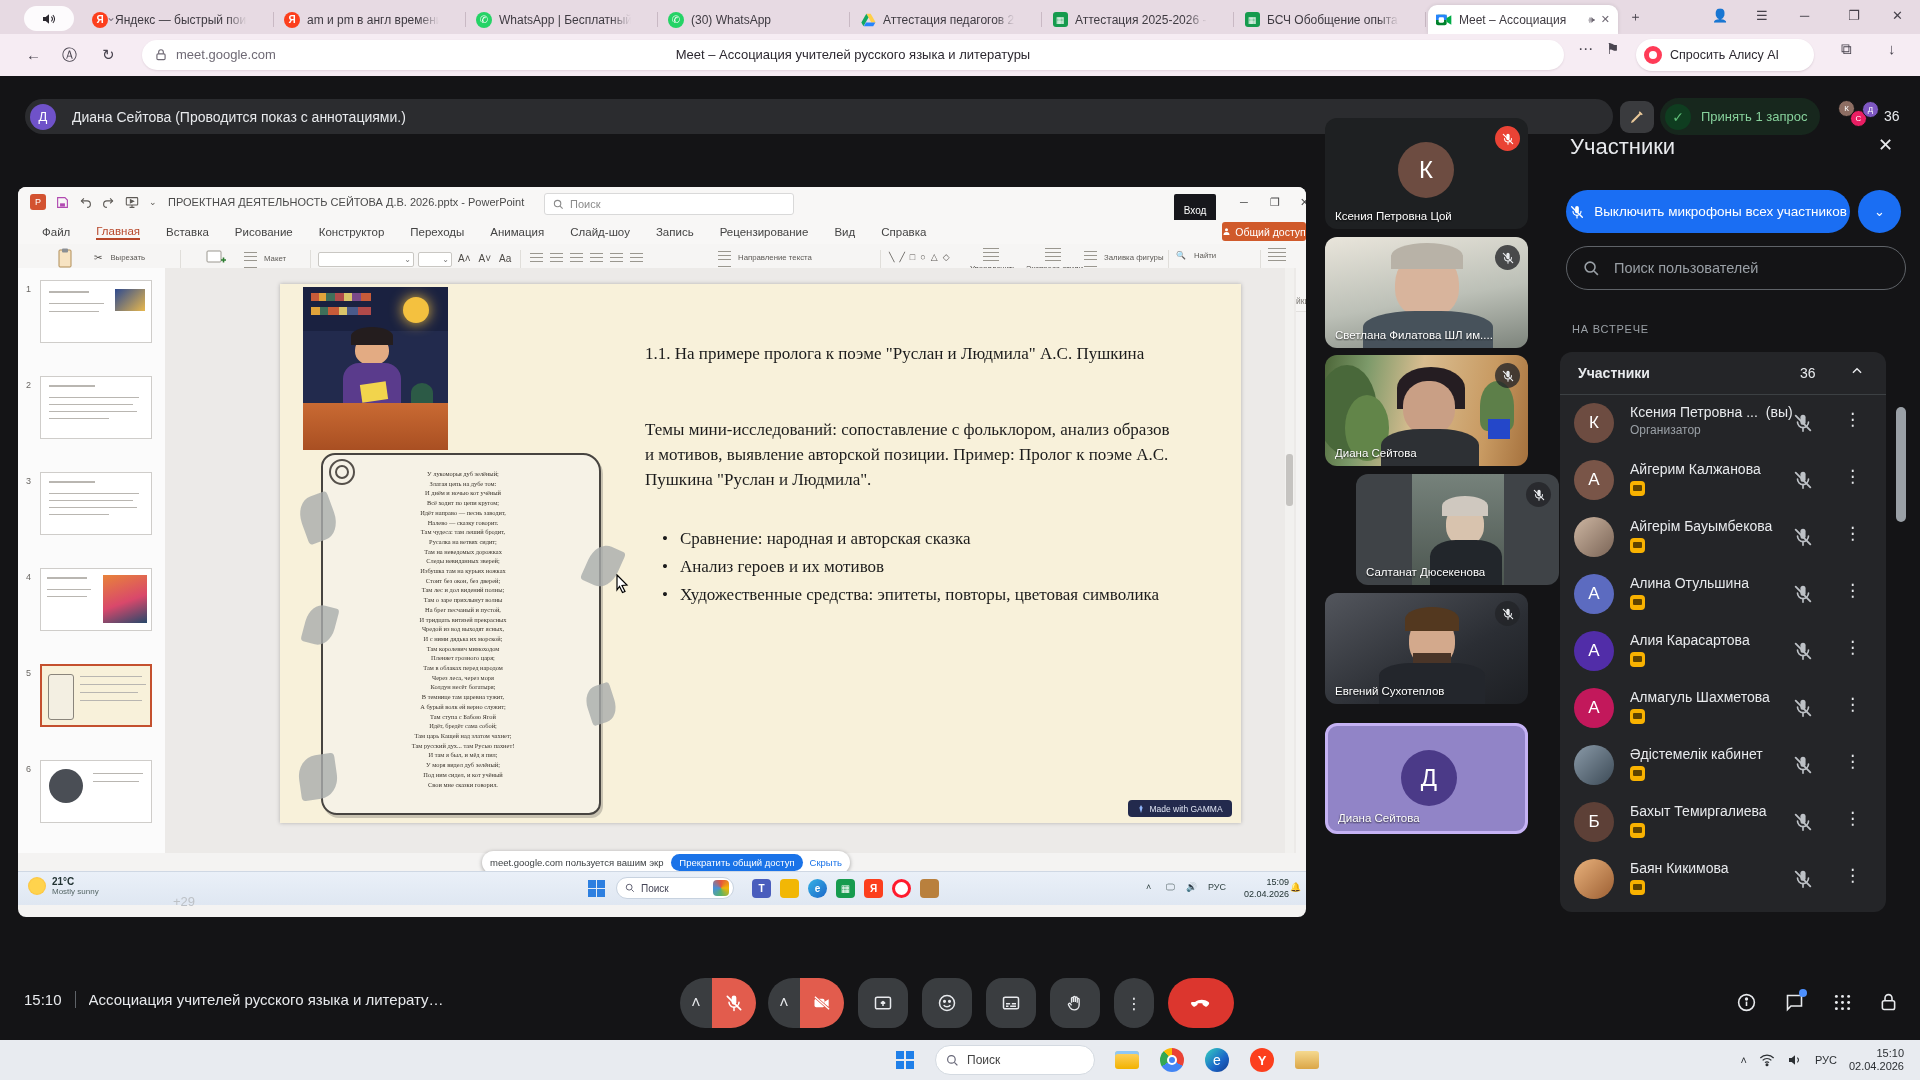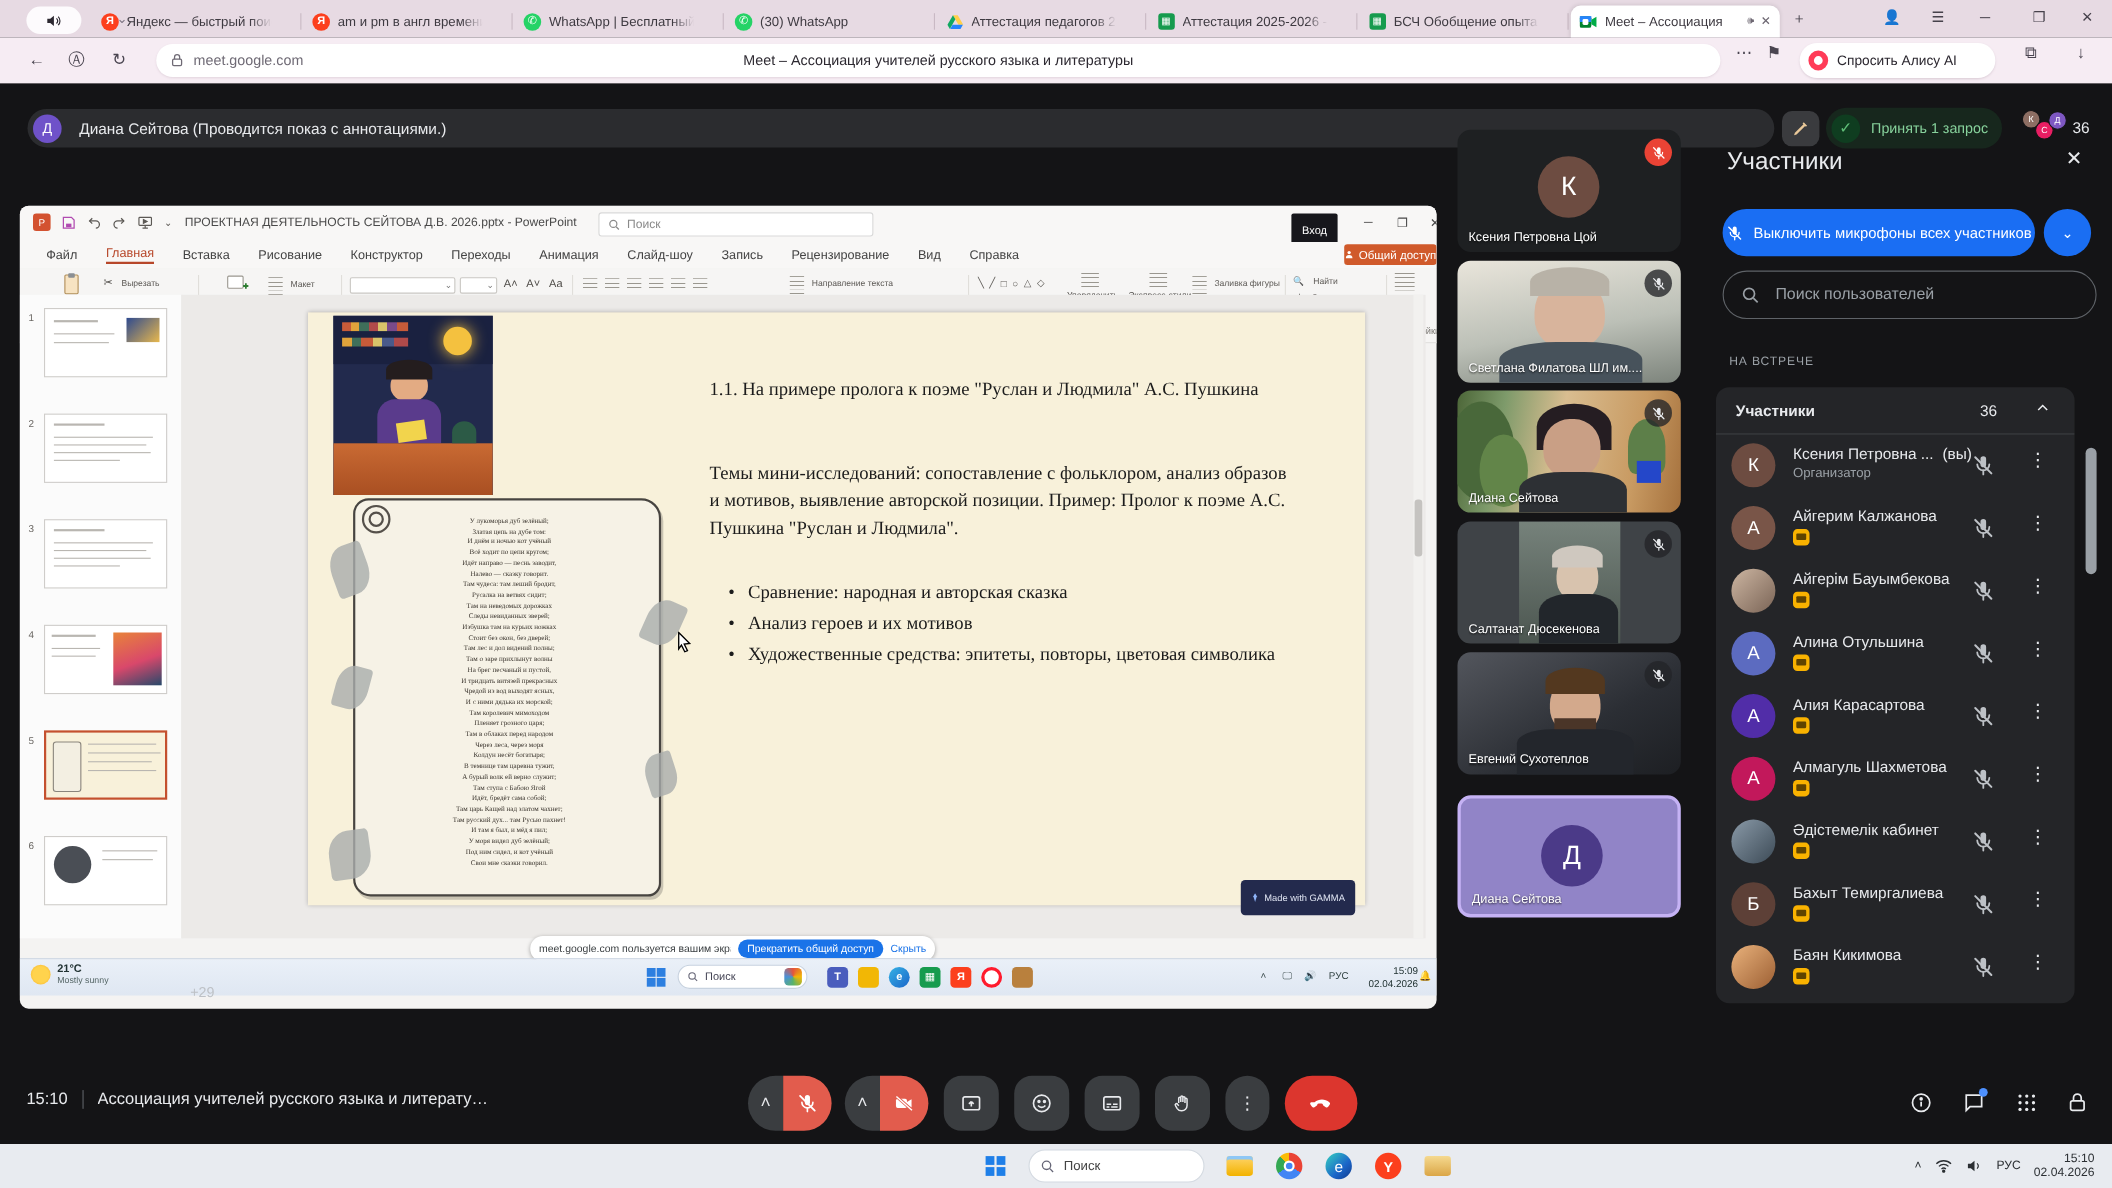--- a/index.html
+++ b/index.html
@@ -95,21 +95,21 @@
               font-family:"Liberation Serif","DejaVu Serif",serif;font-size:6.4px;line-height:9.7px;color:#3a342d;}
   .leaf{position:absolute;border-radius:50% 10% 50% 10%;background:#a9adab;opacity:.8;}
   #stitle{position:absolute;left:365px;top:60px;width:560px;font-family:"Liberation Serif","DejaVu Serif",serif;
           font-size:17px;color:#1c1c1c;}
   #spara{position:absolute;left:365px;top:133px;width:535px;font-family:"Liberation Serif","DejaVu Serif",serif;
          font-size:17px;line-height:25px;color:#1c1c1c;}
   #sbullets{position:absolute;left:382px;top:245px;width:540px;font-family:"Liberation Serif","DejaVu Serif",serif;
             font-size:17px;color:#1c1c1c;}
   #sbullets div{margin-bottom:8px;}
   #sbullets div::before{content:"•";margin-right:12px;}
-  #gamma{position:absolute;left:848px;top:516px;width:104px;height:32px;background:#232a4d;border-radius:4px;
+  #gamma{position:absolute;left:848px;top:516px;width:104px;height:17px;background:#232a4d;border-radius:4px;
          color:#dfe4f2;font-size:8.5px;display:flex;align-items:center;justify-content:center;gap:4px;}
   #vsb{position:absolute;right:2px;top:0px;width:9px;height:585px;background:#f2f1ef;}
   #vsb .vthumb{position:absolute;left:1px;top:186px;width:7px;height:52px;background:#c5c3c0;border-radius:3px;}
   #cursor{position:absolute;left:450px;top:306px;}
   
   #pptstatus{position:absolute;left:0;top:666px;width:100%;height:18px;background:#f3f2f1;border-top:1px solid #e0dedc;
              font-size:9.5px;color:#5c5955;}
   #pptstatus .it{position:absolute;top:3px;white-space:nowrap;}
   #innertask{position:absolute;left:0;top:684px;width:100%;height:33px;background:linear-gradient(#eaf0f8,#dfe7f2);
              border-top:1px solid #cfd8e4;}
@@ -765,21 +765,21 @@
                   <rect x="9.2" y="3" width="5.6" height="11" rx="2.8" fill="currentColor" stroke="none"></rect>
                   <path d="M6 11a6 6 0 0 0 12 0"></path>
                   <path d="M12 17v4"></path>
                   <path d="M4 4l16 16" stroke-width="2"></path>
                 </g>
               </svg>
             </div>
           </div>
           <div class="vname">Диана Сейтова</div>
         </div>
-        <div class="vtile t-photo3" style="top: 398px;">
+        <div class="vtile t-photo3" style="top: 398px; margin-left: 31px;">
           <div style="position: absolute; inset: 0px;">
             <div class="blob" style="left:56px;top:0;width:92px;height:111px;background:linear-gradient(#76827b,#4c5650)"></div>
             <div class="hd" style="left:90px;top:30px;width:38px;height:42px;border-radius:46%;background:#d8c3ae"></div>
             <div class="hd" style="left:86px;top:22px;width:46px;height:20px;border-radius:50% 50% 0 0;background:#cfc8bf"></div>
             <div class="bd" style="left:74px;top:66px;width:72px;height:46px;border-radius:36% 36% 0 0;background:#22262b"></div>
           </div>
           <div class="vmic">
             <div style="width:14px;height:14px">
               <svg width="100%" height="100%" viewBox="0 0 24 24">
                 <g fill="none" stroke="currentColor" stroke-width="1.8" stroke-linecap="round">

